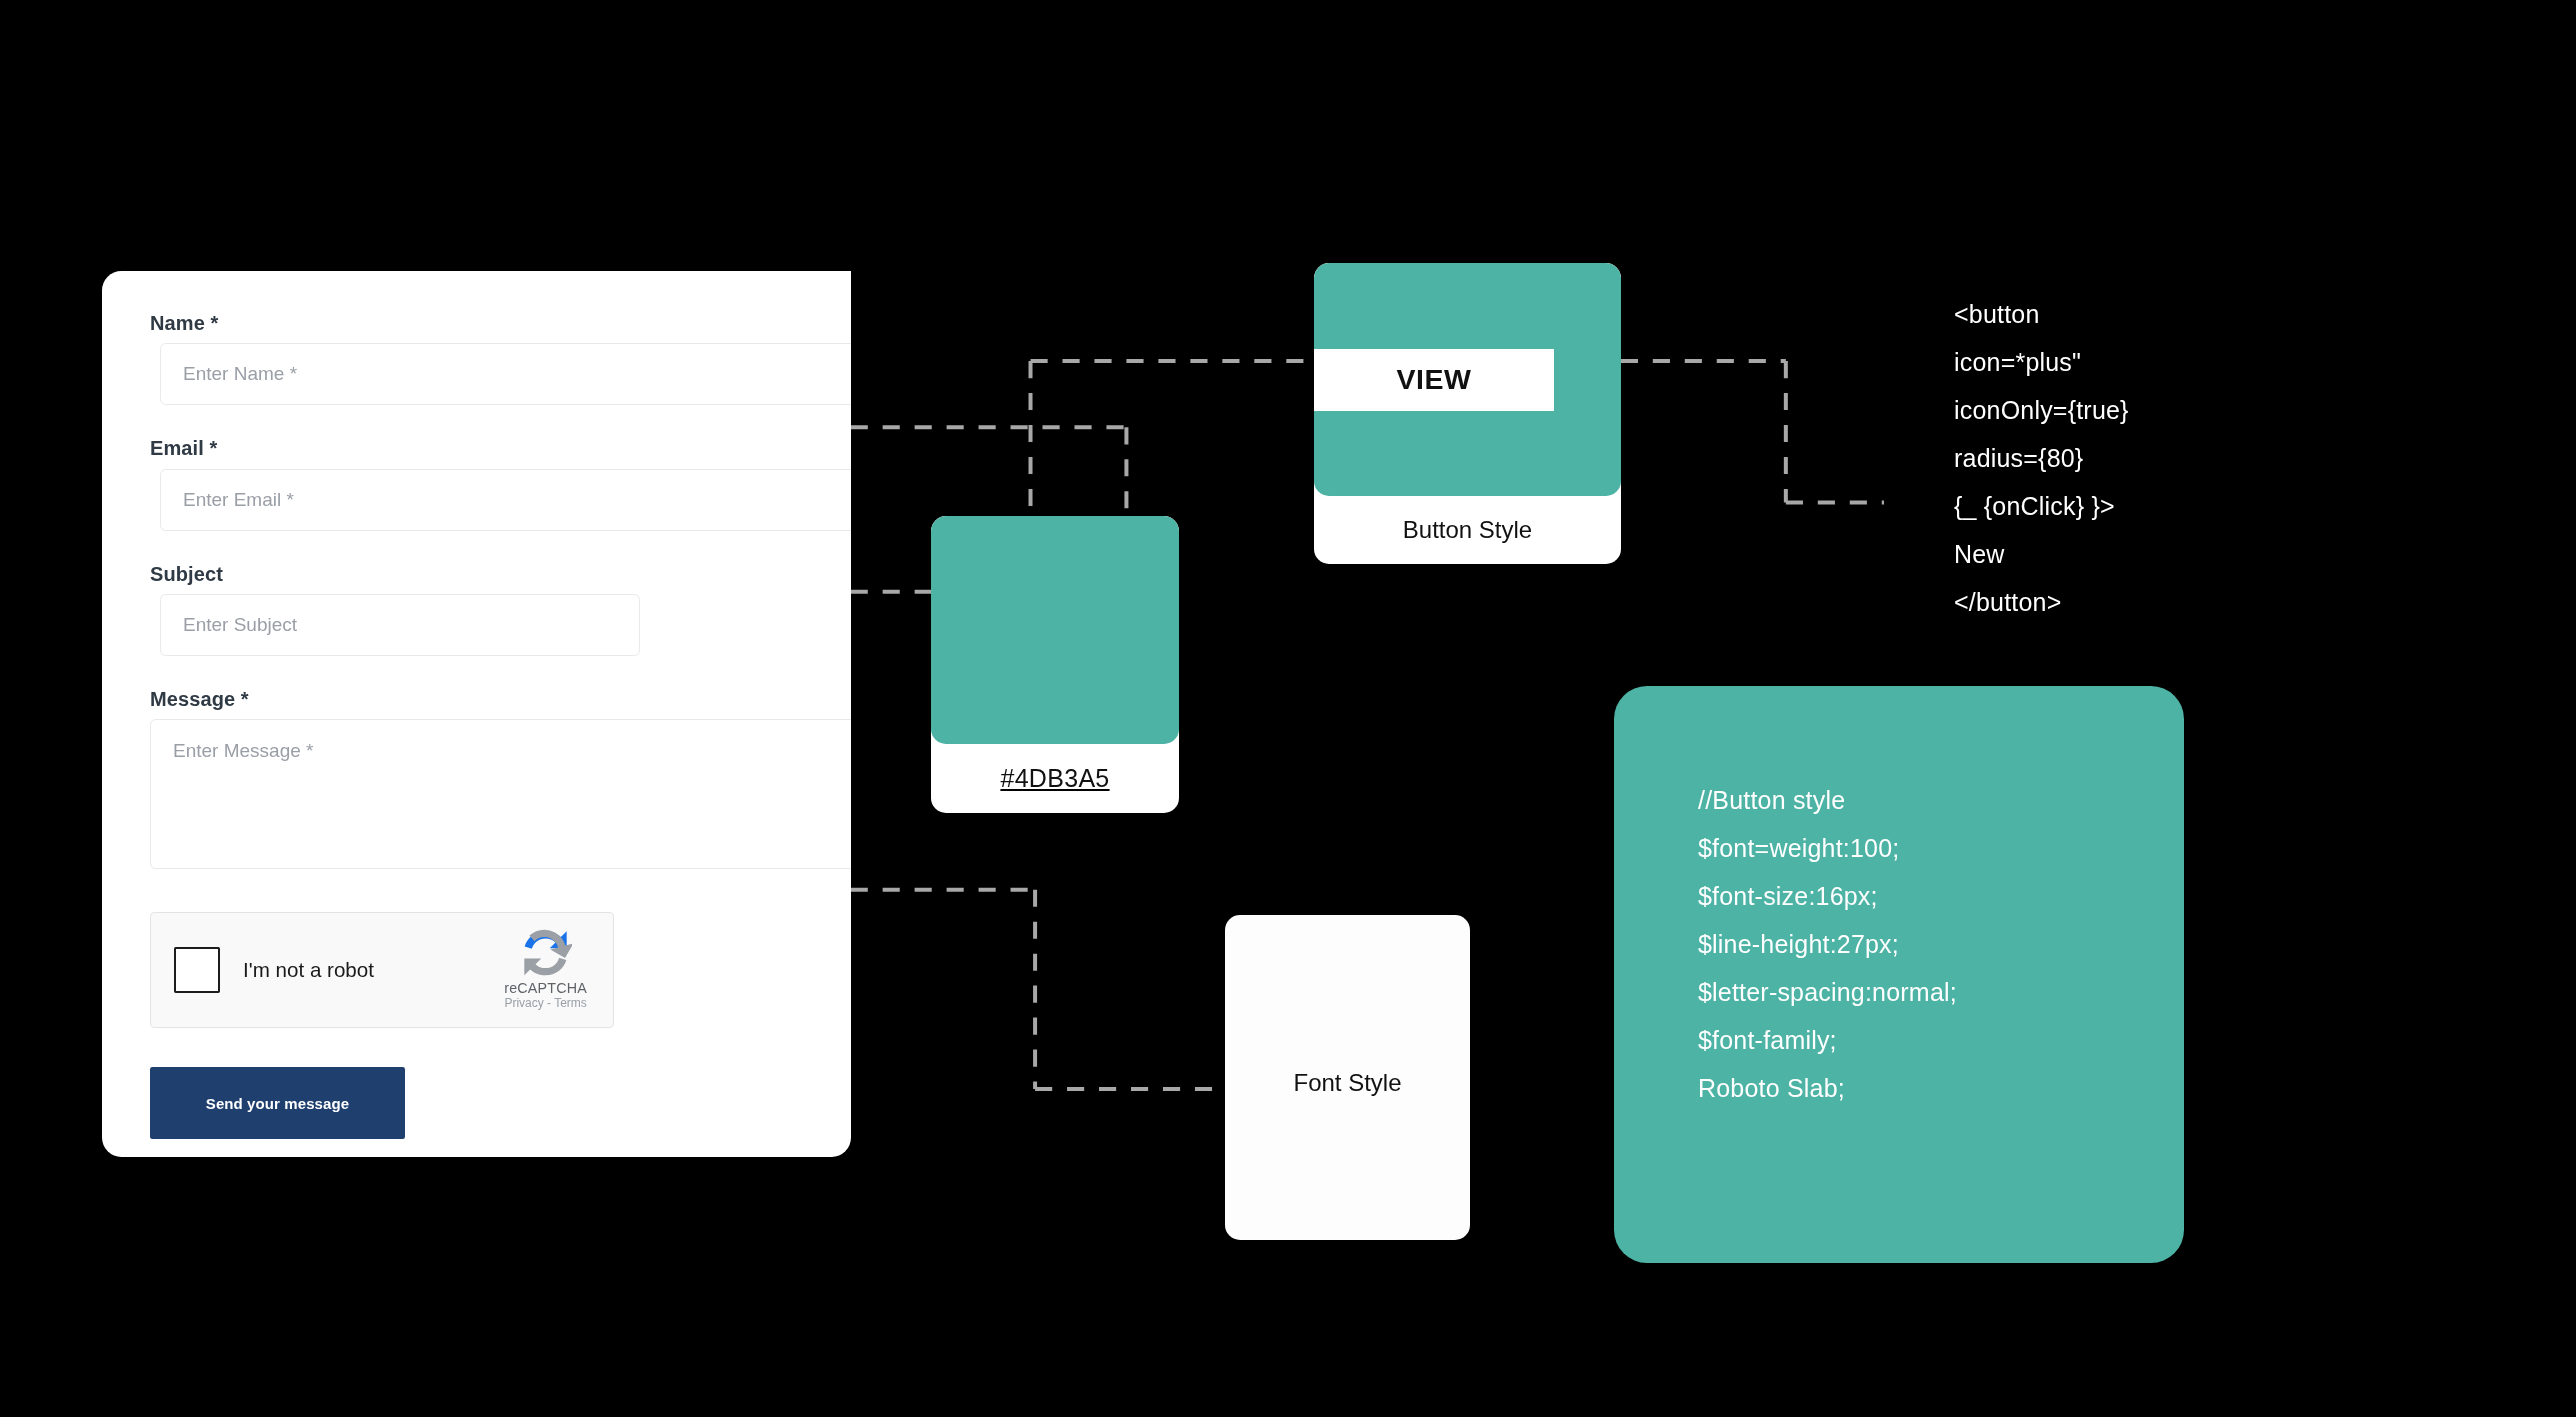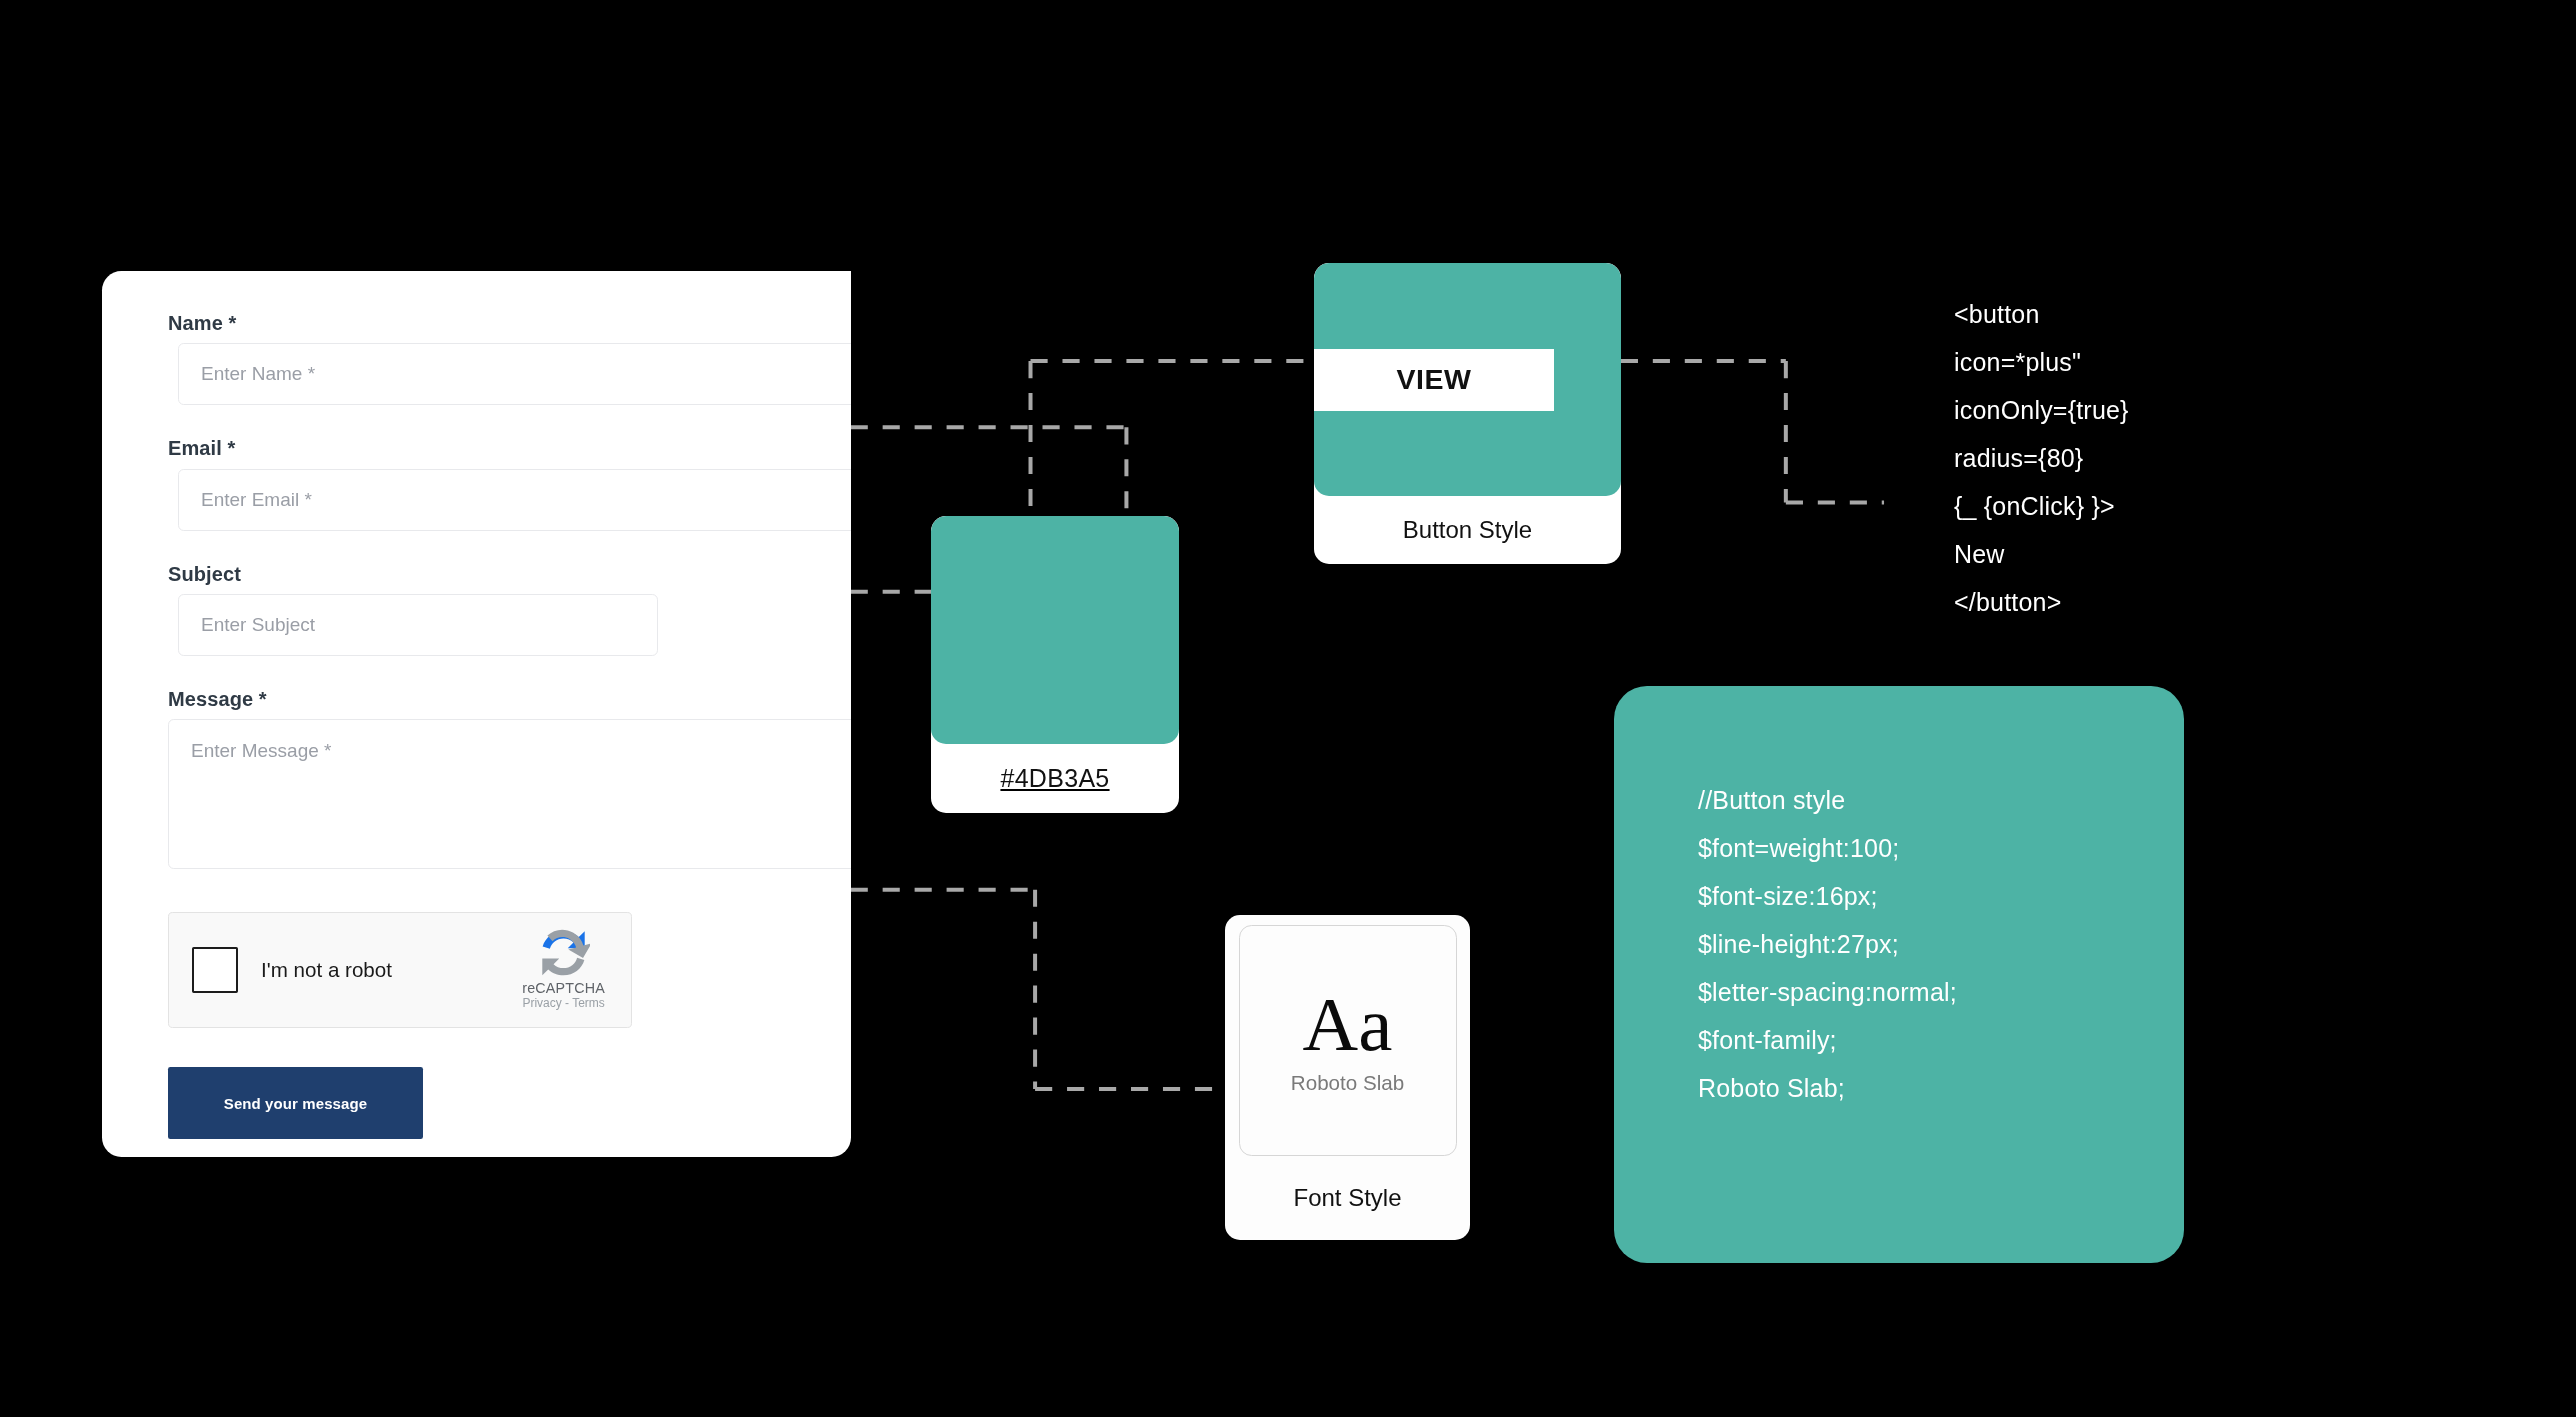--- a/index.html
+++ b/index.html
@@ -36,21 +36,21 @@
   .form-card {
     position: absolute;
     left: 102px;
     top: 271px;
     width: 749px;
     height: 886px;
     background: #ffffff;
     border-radius: 19.4px 0 19.4px 19.4px;
     z-index: 3;
     box-sizing: border-box;
-    padding: 42px 0 0 40px;
+    padding: 42px 0 0 22px;
     overflow: hidden;
   }
   .field-label {
     font-size: 20px;
     font-weight: bold;
     color: #2f3a45;
     letter-spacing: 0.1px;
     margin: 0 0 10.3px 26px;
     line-height: 1;
   }
@@ -373,24 +373,20 @@
   </div>
 
   <div class="buttonstyle-card">
     <div class="bs-swatch" style="background:#4DB3A5">
       <button class="bs-view-btn">VIEW</button>
     </div>
     <div class="bs-label">Button Style</div>
   </div>
 
   <div class="fontstyle-card">
-    <div class="fs-inner">
-      <div class="fs-aa">Aa</div>
-      <div class="fs-fontname">Roboto Slab</div>
-    </div>
     <div class="fs-label">Font Style</div>
   </div>
 
   <div class="code-snippet">
     <div class="code-line">&lt;button</div>
     <div class="code-line">icon=*plus"</div>
     <div class="code-line">iconOnly={true}</div>
     <div class="code-line">radius={80}</div>
     <div class="code-line">{_ {onClick} }&gt;</div>
     <div class="code-line">New</div>

